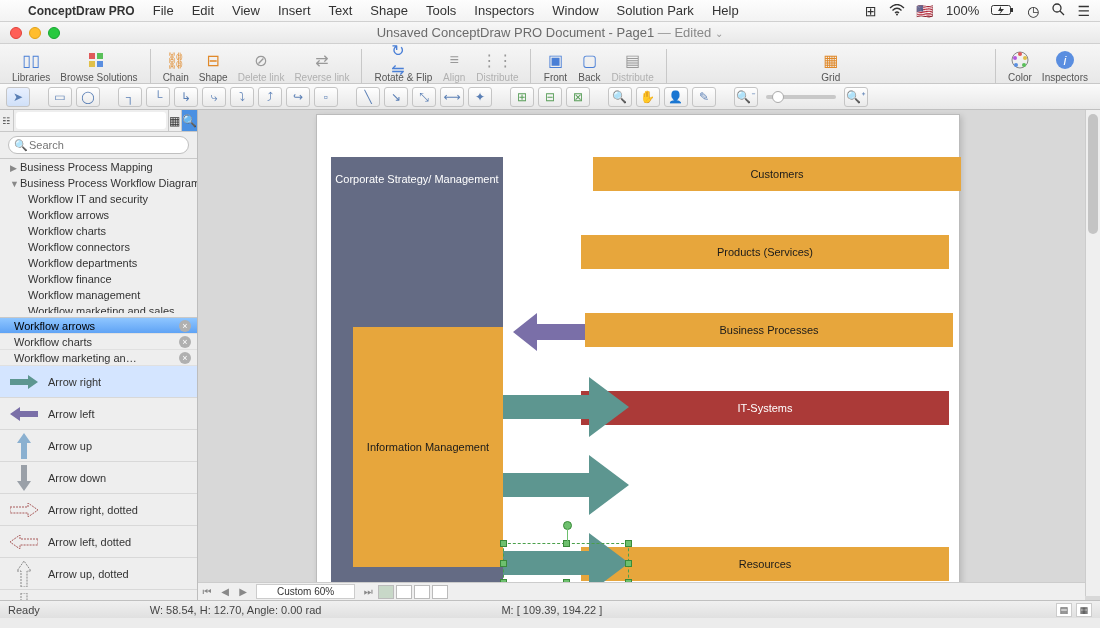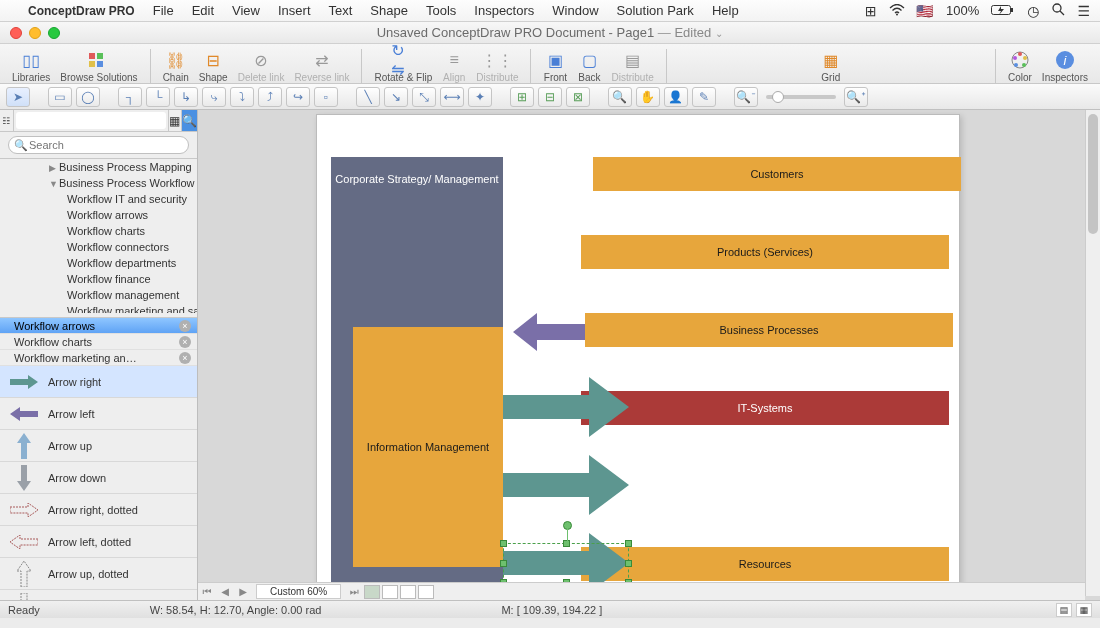--- a/index.html
+++ b/index.html
@@ -49,21 +49,21 @@
 .sidebar { width: 198px; background: #eeeeee; border-right: 1px solid #bdbdbd; display: flex; flex-direction: column; }
 .sb-top { height: 22px; display: flex; border-bottom: 1px solid #c8c8c8; }
 .sb-top .sb-search-mini { flex: 1; border: none; background: #fff; margin: 2px; border-radius: 3px; font-size: 11px; padding: 0 4px;}
 .sb-top .sb-btn { width: 22px; display:flex; align-items:center; justify-content:center; border-left:1px solid #c8c8c8; cursor:pointer; }
 .sb-top .sb-btn.active { background: #4a90e2; color: #fff; }
 .sb-searchrow { padding: 4px 8px; border-bottom: 1px solid #c8c8c8; }
 .sb-searchrow input { width: 100%; height: 18px; border-radius: 9px; border: 1px solid #c0c0c0; padding: 0 8px 0 20px; font-size: 11px; background: #fff; }
 .sb-searchrow { position: relative; }
 .sb-searchrow .mag { position: absolute; left: 14px; top: 7px; font-size: 11px; color: #888; }
 
-.sb-tree { font-size: 11px; flex-shrink:0; overflow:hidden;padding-left:39px; }
+.sb-tree { font-size: 11px; flex-shrink:0; overflow:hidden; }
 .sb-tree-item { padding: 2px 6px 2px 10px; cursor: pointer; white-space: nowrap; color:#333;}
 .sb-tree-item.l1 { font-weight: 400; }
 .sb-tree-item.l2 { padding-left: 28px; }
 .tri { display: inline-block; width: 10px; color: #888; font-size: 9px;}
 
 .sb-openlibs { border-top: 1px solid #c8c8c8; }
 .sb-openlib { height: 16px; padding: 0 6px 0 14px; font-size: 11px; display: flex; align-items: center; justify-content: space-between; cursor:pointer; border-bottom:1px solid #e0e0e0;}
 .sb-openlib.sel { background: linear-gradient(#8fc6ff,#5fa3f5); color: #000; }
 .sb-openlib .close-x { width:12px; height:12px; border-radius:50%; background:#b0b0b0; color:#fff; font-size:9px; display:flex; align-items:center; justify-content:center;}
 
@@ -84,21 +84,21 @@
 .blk-red { background:#ab3a38; color:#fff; }
 
 .sel-handles { position:absolute; border: 1px dashed #4aa04a; }
 .sel-handles .h { position:absolute; width:7px; height:7px; background:#6ec06e; border:1px solid #3a8a3a; }
 
 
 .vscroll { position:absolute; right:0; top:0; width:15px; height:486px; background:#efefef; border-left:1px solid #ccc;}
 .vscroll .vthumb { position:absolute; left:2px; right:2px; top:4px; height:120px; background:#c4c4c4; border-radius:5px;}
 .hscroll-row { position:absolute; bottom:0; left:0; right:15px; height:18px; background:#efefef; border-top:1px solid #ccc; display:flex; align-items:center; font-size:10px;}
 .hscroll-row .hs-btn { width:18px; text-align:center; color:#888; cursor:pointer;}
-.hscroll-row .zoom-display { border:1px solid #ccc; padding:1px 13px; margin: 0 4px; background:#fff;}
+.hscroll-row .zoom-display { border:1px solid #ccc; padding:1px 20px; margin: 0 4px; background:#fff;}
 .hscroll-row .pagetab { width:16px; height:14px; border:1px solid #bbb; margin:0 1px; background:#fff;}
 .hscroll-row .pagetab.first { background:#c8d8c8;}
 
 
 .statusbar { height: 18px; background: linear-gradient(#f0f0f0,#e0e0e0); border-top:1px solid #c0c0c0; display:flex; align-items:center; font-size:11px; padding:0 8px; }
 .statusbar .sbi { color:#444; }
 .statusbar .right-icons { margin-left:auto; display:flex; gap:4px;}
 .statusbar .right-icons span { width:16px; height:14px; border:1px solid #ccc; background:#fff; font-size:9px; display:flex; align-items:center; justify-content:center;}
 
 

